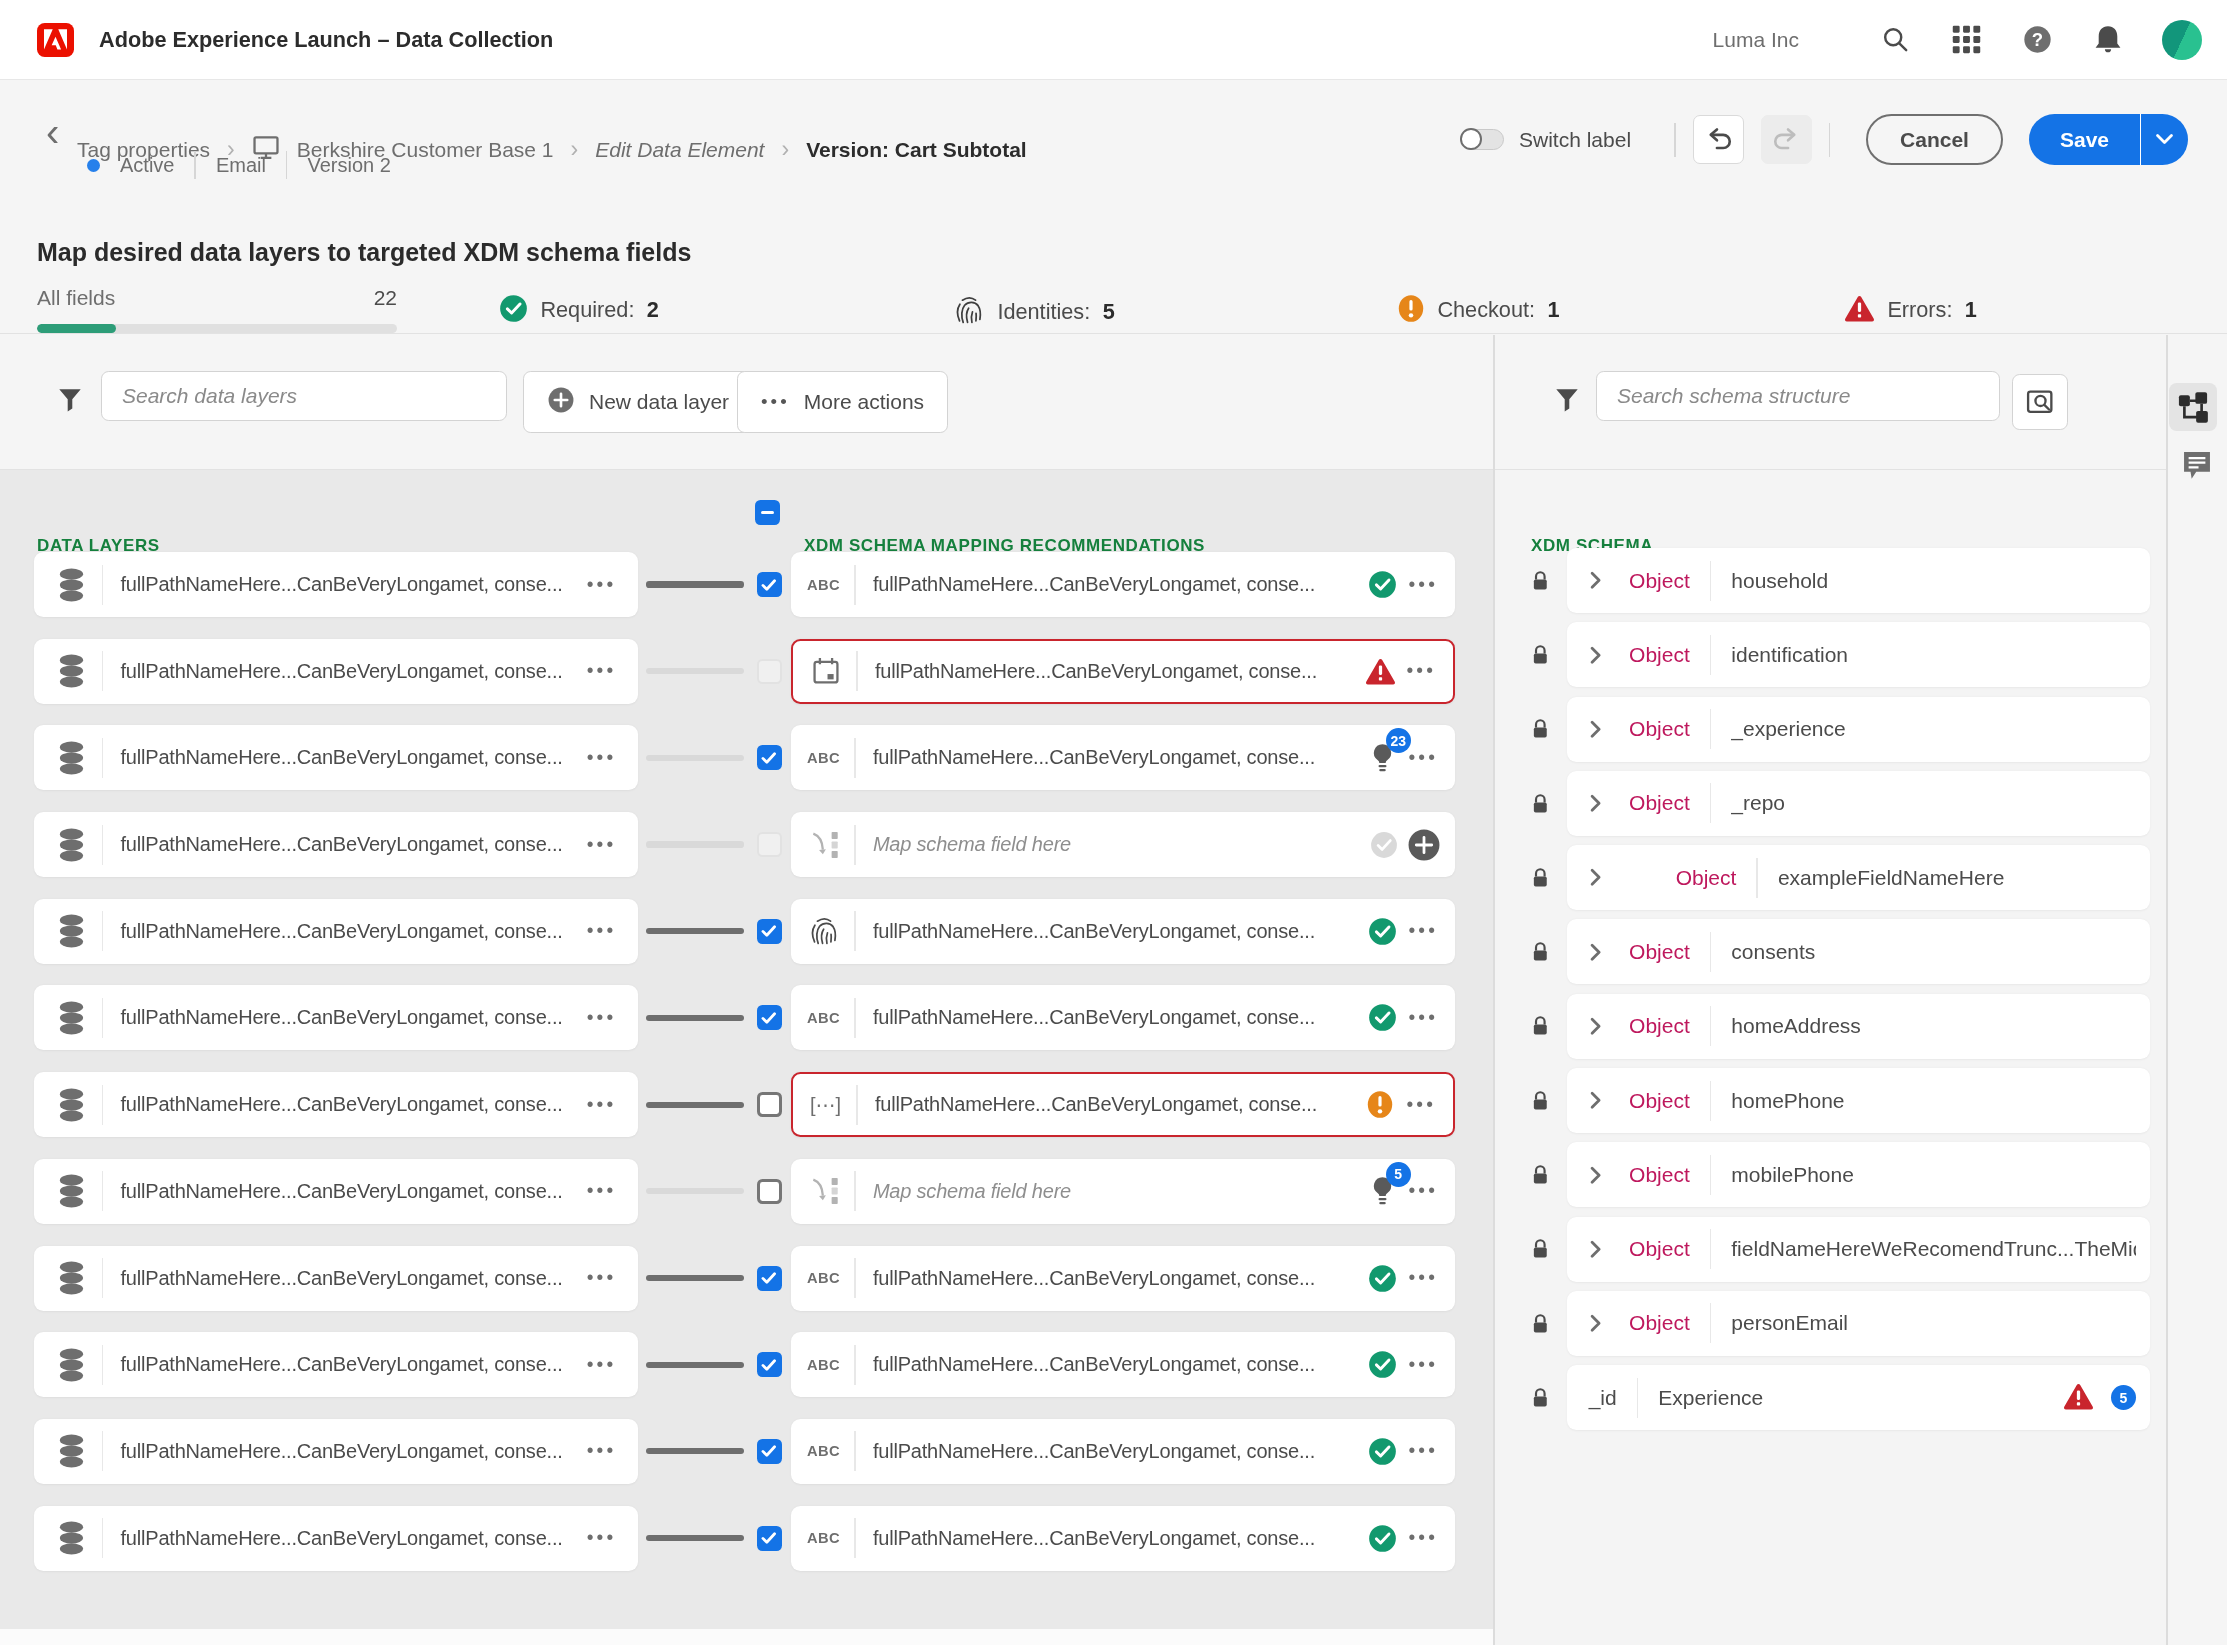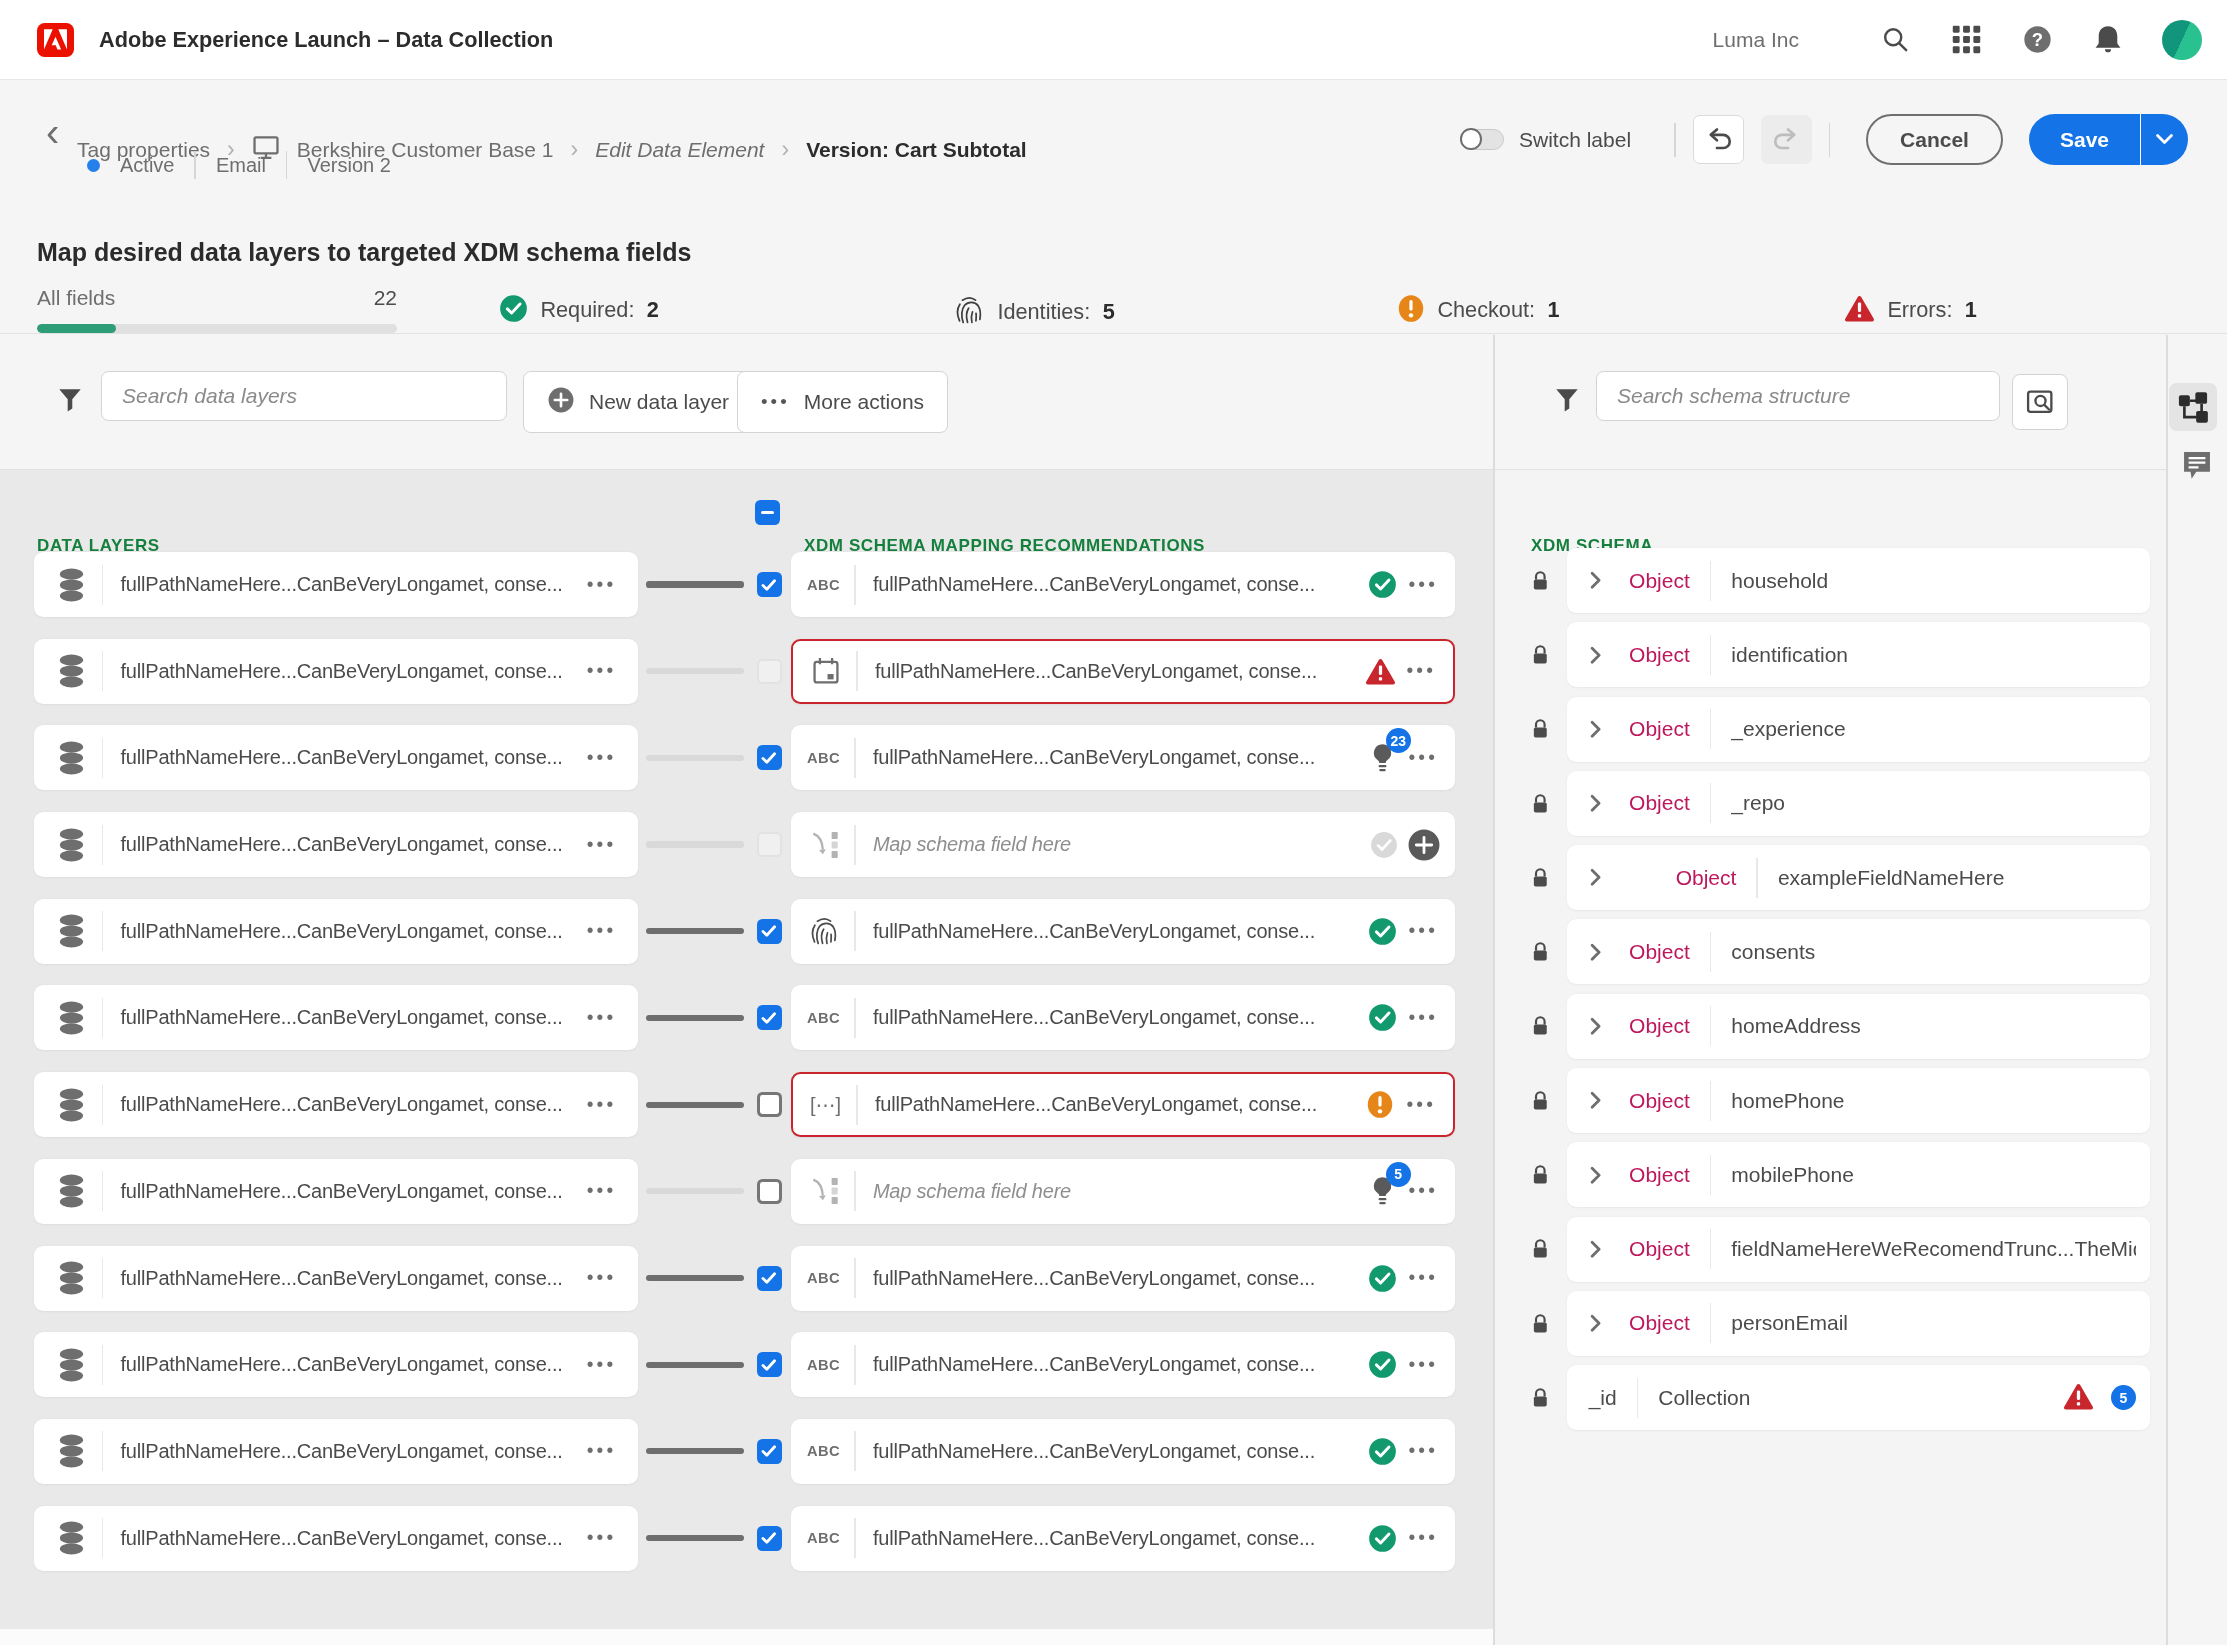--- a/index.html
+++ b/index.html
@@ -995,21 +995,21 @@
         <div class="schema-row">
           <span class="lockbox">
             <svg width="18.6" height="21.7" viewBox="0 0 26 30">
               <path d="M7 13V9a6 6 0 0 1 12 0v4" fill="none" stroke="#4b4b4b" stroke-width="3"></path>
               <rect x="4" y="13" width="18" height="14" rx="2.5" fill="#4b4b4b"></rect>
             </svg>
           </span>
           <div class="schema-card">
             <span class="idpfx">_id</span>
             <span class="vdiv2"></span>
-            <span class="sname">Collection</span>
+            <span class="sname">Experience</span>
             <span class="sicons">
               <span><svg width="31" height="28" viewBox="0 0 40 36">
                   <path d="M20 2.5c.9 0 1.7.5 2.2 1.3l16.2 28c.9 1.6-.2 3.7-2.2 3.7H3.8c-2 0-3.1-2.1-2.2-3.7l16.2-28c.5-.8 1.3-1.3 2.2-1.3z" fill="#C9252D"></path>
                   <rect x="17.9" y="11" width="4.2" height="12" rx="1.5" fill="#fff"></rect>
                   <rect x="17.9" y="26" width="4.2" height="4.2" rx="1" fill="#fff"></rect>
                 </svg></span>
               <span class="nbadge">5</span>
             </span>
           </div>
         </div>

